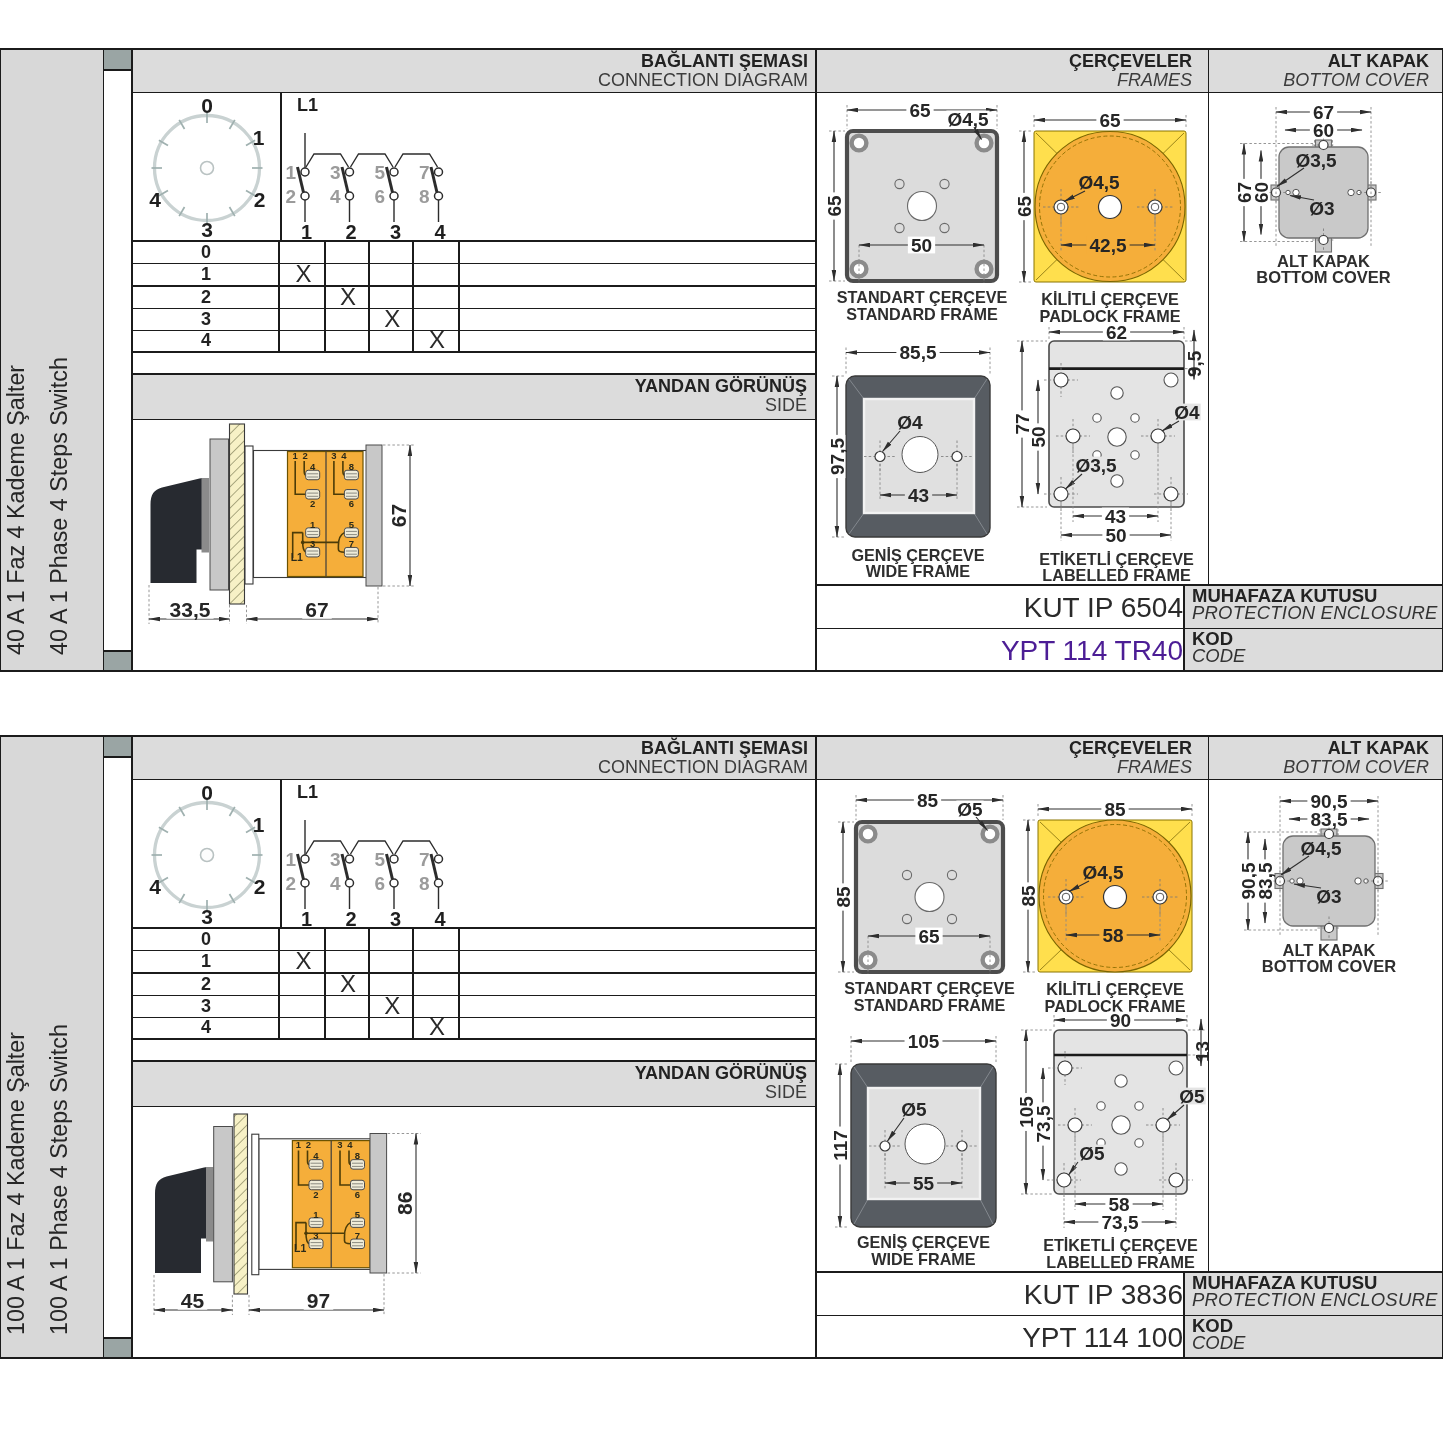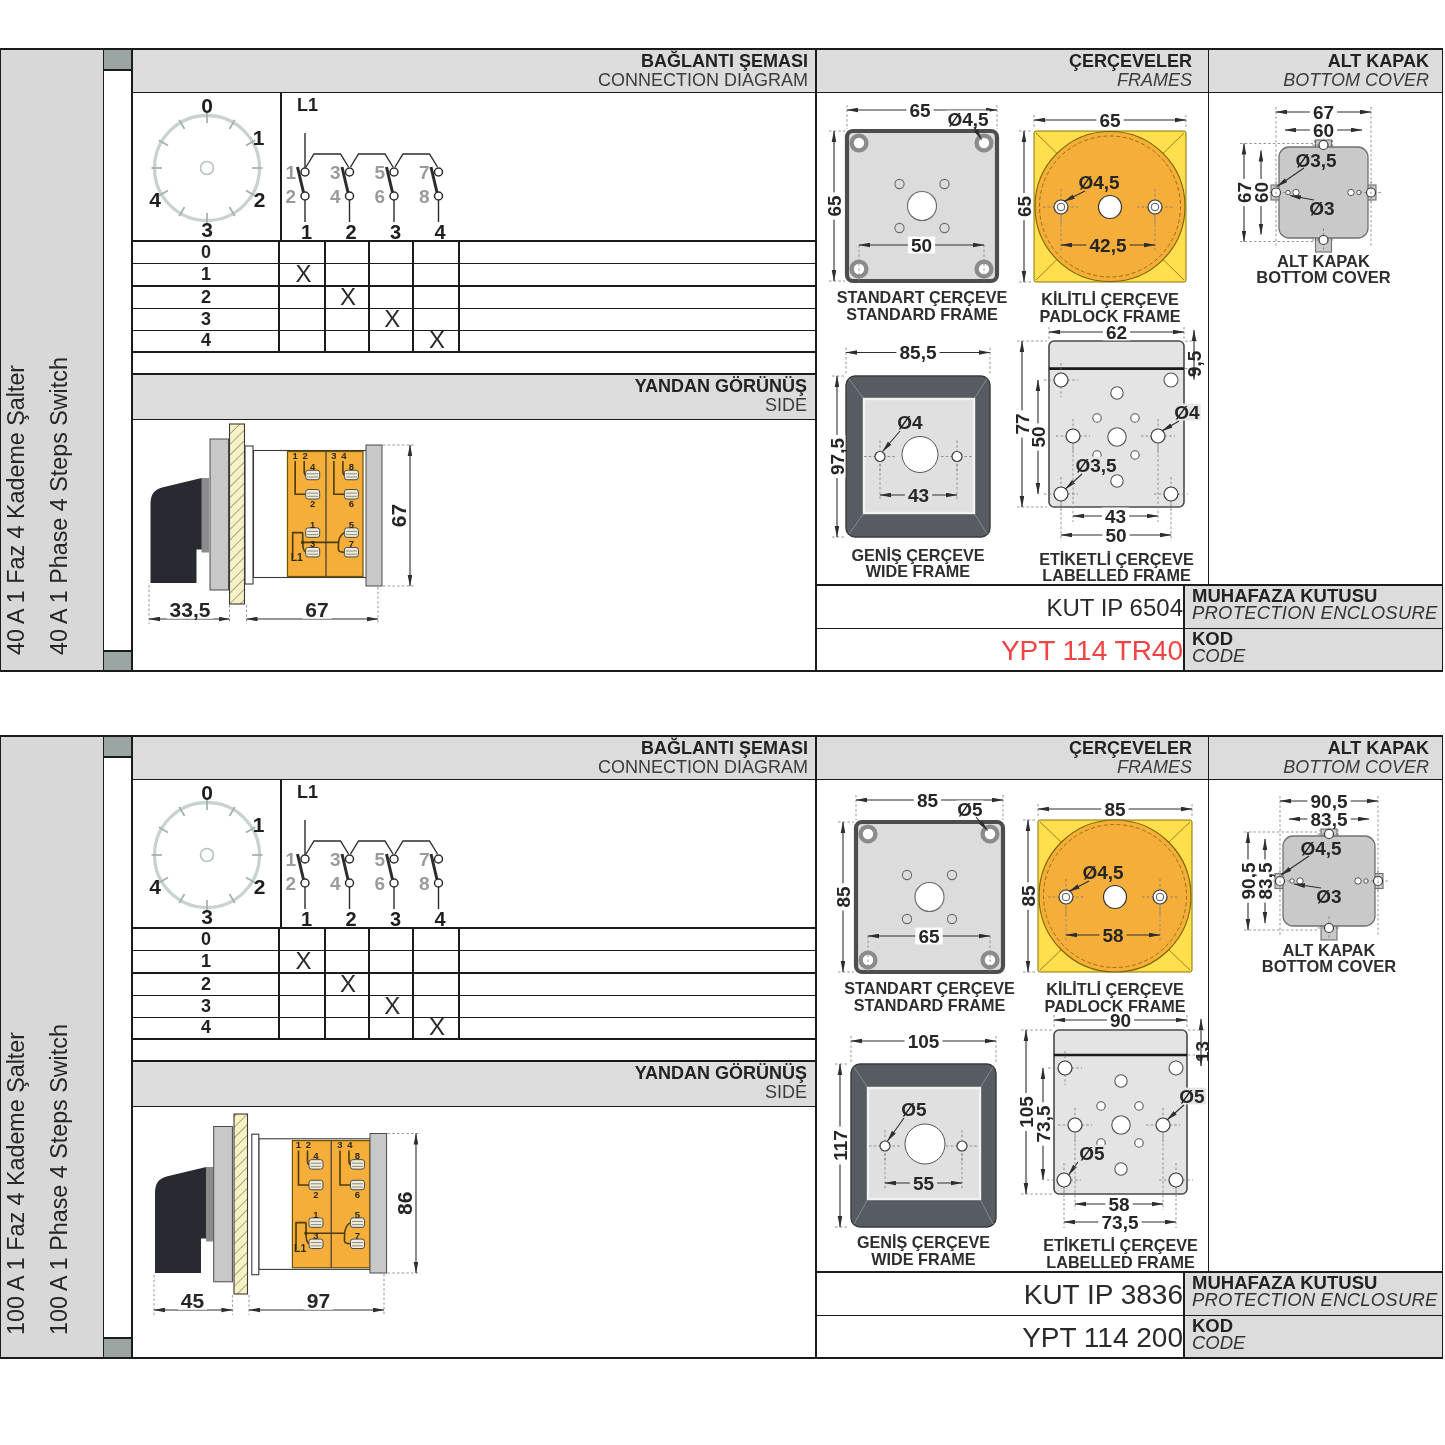--- a/index.html
+++ b/index.html
@@ -52,22 +52,22 @@
     </div>
     <div style="position:absolute;left:140px;top:193.1px;width:132px;height:22px;line-height:22px;text-align:center;font-size:18px;font-weight:700;color:#222;">0</div>
     <div style="position:absolute;left:140px;top:215.3px;width:132px;height:22px;line-height:22px;text-align:center;font-size:18px;font-weight:700;color:#222;">1</div>
     <div style="position:absolute;left:140px;top:237.5px;width:132px;height:22px;line-height:22px;text-align:center;font-size:18px;font-weight:700;color:#222;">2</div>
     <div style="position:absolute;left:140px;top:259.70000000000005px;width:132px;height:22px;line-height:22px;text-align:center;font-size:18px;font-weight:700;color:#222;">3</div>
     <div style="position:absolute;left:140px;top:281.4px;width:132px;height:22px;line-height:22px;text-align:center;font-size:18px;font-weight:700;color:#222;">4</div>
     <div style="position:absolute;left:288.5px;top:212.3px;width:30px;height:28px;line-height:28px;text-align:center;font-size:24px;font-weight:400;color:#2a2a2a;">X</div>
     <div style="position:absolute;left:333px;top:234.5px;width:30px;height:28px;line-height:28px;text-align:center;font-size:24px;font-weight:400;color:#2a2a2a;">X</div>
     <div style="position:absolute;left:377.3px;top:256.70000000000005px;width:30px;height:28px;line-height:28px;text-align:center;font-size:24px;font-weight:400;color:#2a2a2a;">X</div>
     <div style="position:absolute;left:422px;top:278.4px;width:30px;height:28px;line-height:28px;text-align:center;font-size:24px;font-weight:400;color:#2a2a2a;">X</div>
-    <div style="position:absolute;left:883px;top:541px;width:300px;height:38px;line-height:38px;text-align:right;font-size:24px;color:#2a2a2a;">KUT IP 6504</div>
-    <div style="position:absolute;left:883px;top:584px;width:300px;height:38px;line-height:38px;text-align:right;font-size:28px;color:#ef4444;">YPT 114 TR40</div>
+    <div style="position:absolute;left:883px;top:541px;width:300px;height:38px;line-height:38px;text-align:right;font-size:28px;color:#2a2a2a;">KUT IP 6504</div>
+    <div style="position:absolute;left:883px;top:584px;width:300px;height:38px;line-height:38px;text-align:right;font-size:28px;color:#4c1d95;">YPT 114 TR40</div>
     <div style="position:absolute;left:1192px;top:538.5px;line-height:17.5px;">
       <div style="font-size:18.5px;font-weight:700;color:#222;">MUHAFAZA KUTUSU</div>
       <div style="font-size:18.5px;font-style:italic;color:#333;letter-spacing:0.2px;">PROTECTION ENCLOSURE</div>
     </div>
     <div style="position:absolute;left:1192px;top:581.5px;line-height:17.5px;">
       <div style="font-size:18.5px;font-weight:700;color:#222;">KOD</div>
       <div style="font-size:18.5px;font-style:italic;color:#333;">CODE</div>
     </div>
     <svg style="position:absolute;left:0;top:0;" width="1445" height="624" viewBox="0 0 1445 624">
       <defs>
@@ -464,21 +464,21 @@
     <div style="position:absolute;left:140px;top:193.1px;width:132px;height:22px;line-height:22px;text-align:center;font-size:18px;font-weight:700;color:#222;">0</div>
     <div style="position:absolute;left:140px;top:215.3px;width:132px;height:22px;line-height:22px;text-align:center;font-size:18px;font-weight:700;color:#222;">1</div>
     <div style="position:absolute;left:140px;top:237.5px;width:132px;height:22px;line-height:22px;text-align:center;font-size:18px;font-weight:700;color:#222;">2</div>
     <div style="position:absolute;left:140px;top:259.70000000000005px;width:132px;height:22px;line-height:22px;text-align:center;font-size:18px;font-weight:700;color:#222;">3</div>
     <div style="position:absolute;left:140px;top:281.4px;width:132px;height:22px;line-height:22px;text-align:center;font-size:18px;font-weight:700;color:#222;">4</div>
     <div style="position:absolute;left:288.5px;top:212.3px;width:30px;height:28px;line-height:28px;text-align:center;font-size:24px;font-weight:400;color:#2a2a2a;">X</div>
     <div style="position:absolute;left:333px;top:234.5px;width:30px;height:28px;line-height:28px;text-align:center;font-size:24px;font-weight:400;color:#2a2a2a;">X</div>
     <div style="position:absolute;left:377.3px;top:256.70000000000005px;width:30px;height:28px;line-height:28px;text-align:center;font-size:24px;font-weight:400;color:#2a2a2a;">X</div>
     <div style="position:absolute;left:422px;top:278.4px;width:30px;height:28px;line-height:28px;text-align:center;font-size:24px;font-weight:400;color:#2a2a2a;">X</div>
     <div style="position:absolute;left:883px;top:541px;width:300px;height:38px;line-height:38px;text-align:right;font-size:28px;color:#2a2a2a;">KUT IP 3836</div>
-    <div style="position:absolute;left:883px;top:584px;width:300px;height:38px;line-height:38px;text-align:right;font-size:28px;color:#2a2a2a;">YPT 114 200</div>
+    <div style="position:absolute;left:883px;top:584px;width:300px;height:38px;line-height:38px;text-align:right;font-size:28px;color:#2a2a2a;">YPT 114 100</div>
     <div style="position:absolute;left:1192px;top:538.5px;line-height:17.5px;">
       <div style="font-size:18.5px;font-weight:700;color:#222;">MUHAFAZA KUTUSU</div>
       <div style="font-size:18.5px;font-style:italic;color:#333;letter-spacing:0.2px;">PROTECTION ENCLOSURE</div>
     </div>
     <div style="position:absolute;left:1192px;top:581.5px;line-height:17.5px;">
       <div style="font-size:18.5px;font-weight:700;color:#222;">KOD</div>
       <div style="font-size:18.5px;font-style:italic;color:#333;">CODE</div>
     </div>
     <svg style="position:absolute;left:0;top:0;" width="1445" height="624" viewBox="0 0 1445 624">
       <defs>

